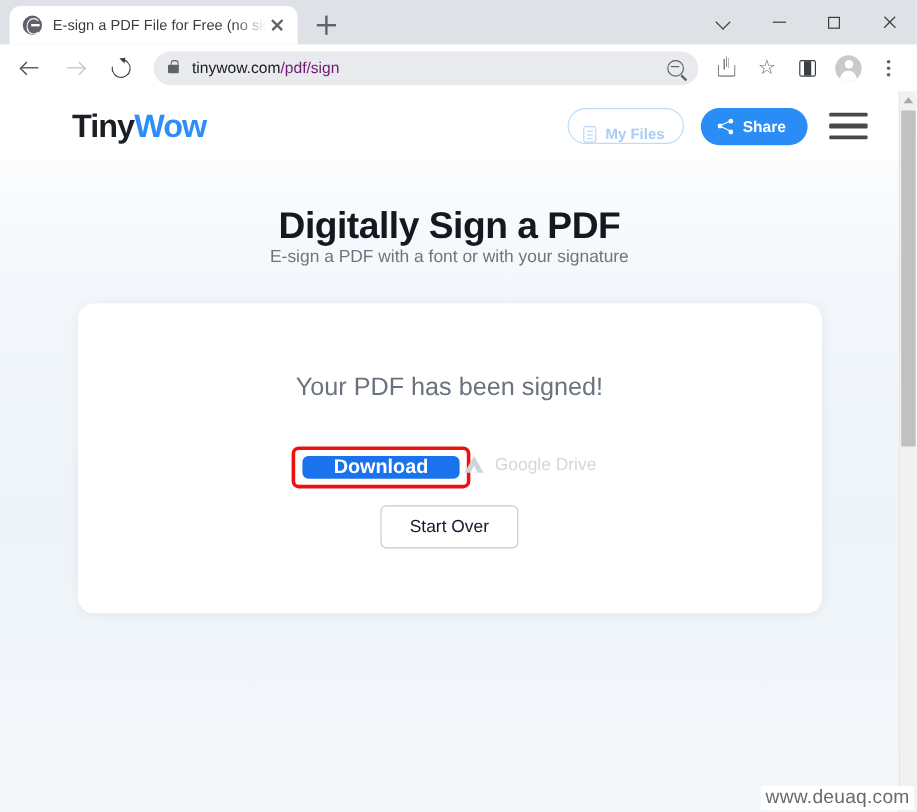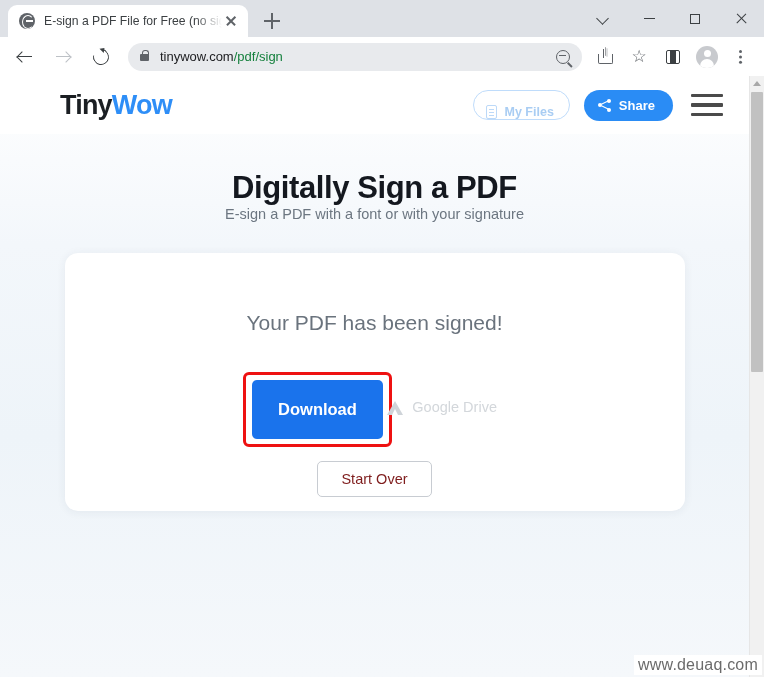--- a/index.html
+++ b/index.html
@@ -228,21 +228,21 @@
     border-bottom: none;
     border-radius: 3px 3px 0 0;
   }
   .url {
     margin-left: 11px;
     font-size: 13px;
     color: #202124;
     white-space: nowrap;
     overflow: hidden;
   }
-  .url .path { color: #15803d; }
+  .url .path { color: #701a75; }
   .omni-zoom {
     margin-left: auto;
     width: 14px; height: 14px;
     border: 1.5px solid #5f6368;
     border-radius: 50%;
     position: relative;
     flex: 0 0 auto;
     cursor: pointer;
   }
   .omni-zoom::after {
@@ -544,41 +544,41 @@
     color: #6a737d;
   }
 
   .dl-wrap {
     margin-top: 45px;
     display: inline-block;
     position: relative;
   }
   .btn-download {
     display: block;
-    padding: 20px 26px;
+    padding: 0 26px;
     background: #1a73ec;
     color: #ffffff;
     border: none;
     border-radius: 5px;
     font-size: 16.5px;
     font-weight: bold;
     cursor: pointer;
   }
   .highlight-box {
     position: absolute;
     left: -9px; top: -8px; right: -9px; bottom: -8px;
     border: 3px solid #ee1111;
     border-radius: 6px;
     pointer-events: none;
   }
 
   .gdrive {
     margin-top: 22px;
     display: inline-flex;
-    align-items: flex-end;
+    align-items: flex-start;
     gap: 9px;
     color: #d3d7db;
     font-size: 14.5px;
     cursor: pointer;
   }
   .gdrive-ic {
     width: 16px; height: 14px;
     position: relative;
     flex: 0 0 auto;
   }
@@ -601,21 +601,21 @@
     border-bottom: 6px solid #ffffff;
   }
 
   .btn-startover {
     display: block;
     margin: 22px auto 0;
     padding: 9px 23px;
     background: #ffffff;
     border: 1.2px solid #c8ccd2;
     border-radius: 5px;
-    color: #7f1d1d;
+    color: #0f172a;
     font-size: 14.5px;
     cursor: pointer;
     font-family: "Liberation Sans", sans-serif;
   }
 
   .watermark {
     position: absolute;
     right: 2px; bottom: 2px;
     font-size: 16px;
     color: #6b6b6b;

